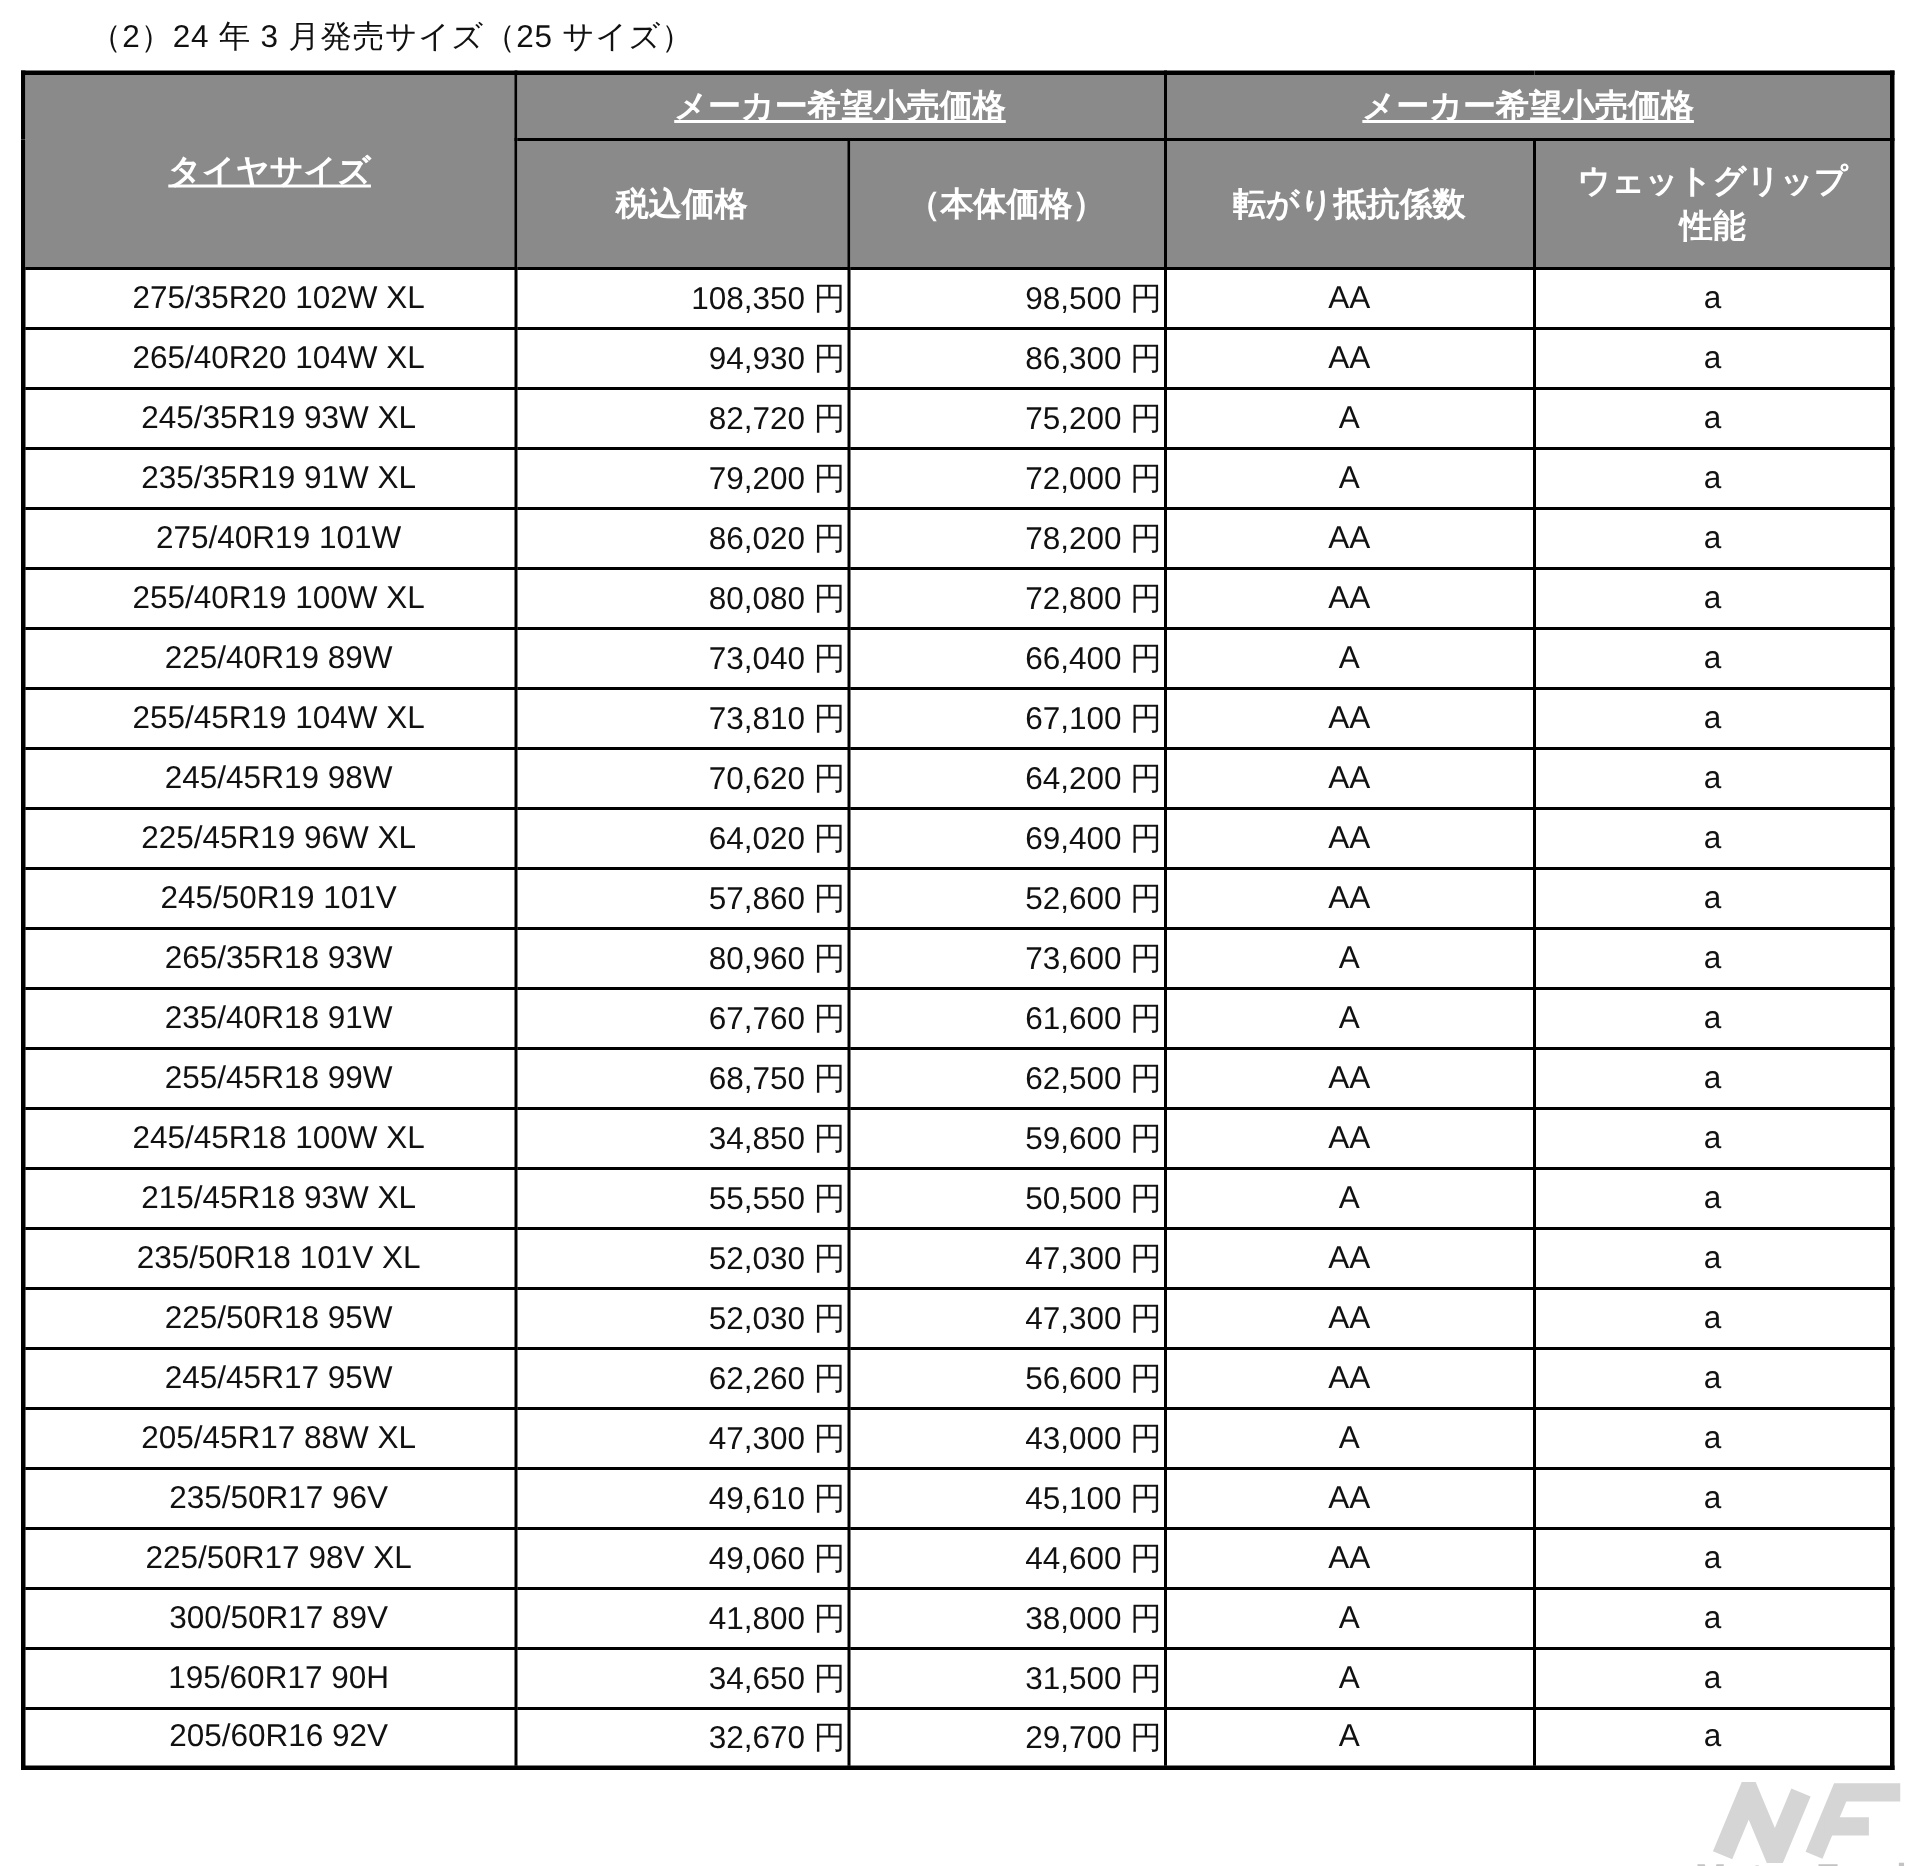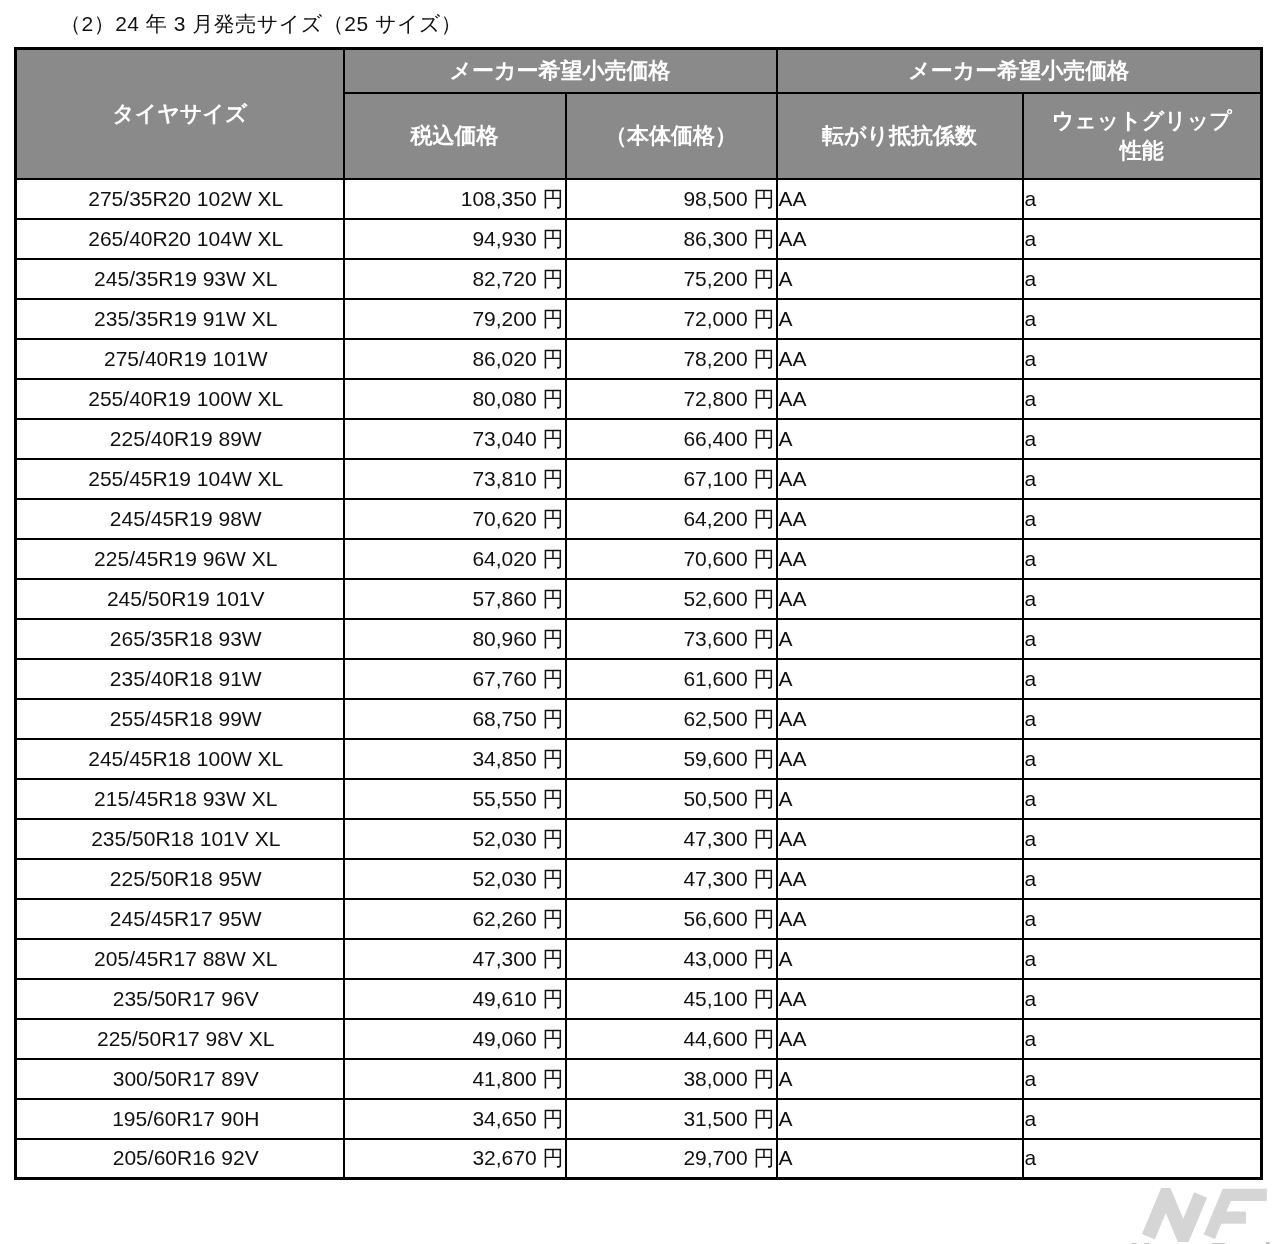--- a/index.html
+++ b/index.html
@@ -12,29 +12,29 @@
   table.price-table {
     position: absolute; top: 47px; left: 14px;
     width: 1246px; border-collapse: collapse; table-layout: fixed;
     border: 3px solid #000;
   }
   .price-table th, .price-table td { border: 2px solid #000; overflow: hidden; }
   .price-table thead th {
     background: #8a8a8a; color: #ffffff; font-weight: bold;
     font-size: 22px; text-align: center; vertical-align: middle;
   }
-  tr.group-row th { height: 44px; }
+  tr.group-row th { height: 44px; text-decoration: underline; }
   tr.sub-row th { height: 86px; padding: 0 26px; line-height: 1.35; }
   .price-table tbody td {
     height: 40px; font-size: 21px; color: #111; background: #fff;
     vertical-align: middle;
   }
   td.size { text-align: center; padding-left: 13px; }
   td.num { text-align: right; }
-  td.rating { }
+  td.rating { text-align: center; }
 
   .watermark {
     position: absolute; left: 1130px; top: 1188px; width: 150px;
     pointer-events: none; z-index: 5; text-align: center;
   }
   .watermark svg { display: block; margin: 0 auto; opacity: 0.55; }
   .wm-text {
     margin-top: -4px; font-size: 25px; font-weight: bold;
     color: rgba(175,175,175,0.75); letter-spacing: 0.5px; white-space: nowrap;
   }
@@ -127,21 +127,21 @@
         <tr>
           <td class="size">245/45R19 98W</td>
           <td class="num">70,620 円</td>
           <td class="num">64,200 円</td>
           <td class="rating">AA</td>
           <td class="rating">a</td>
         </tr>
         <tr>
           <td class="size">225/45R19 96W XL</td>
           <td class="num">64,020 円</td>
-          <td class="num">70,600 円</td>
+          <td class="num">69,400 円</td>
           <td class="rating">AA</td>
           <td class="rating">a</td>
         </tr>
         <tr>
           <td class="size">245/50R19 101V</td>
           <td class="num">57,860 円</td>
           <td class="num">52,600 円</td>
           <td class="rating">AA</td>
           <td class="rating">a</td>
         </tr>

